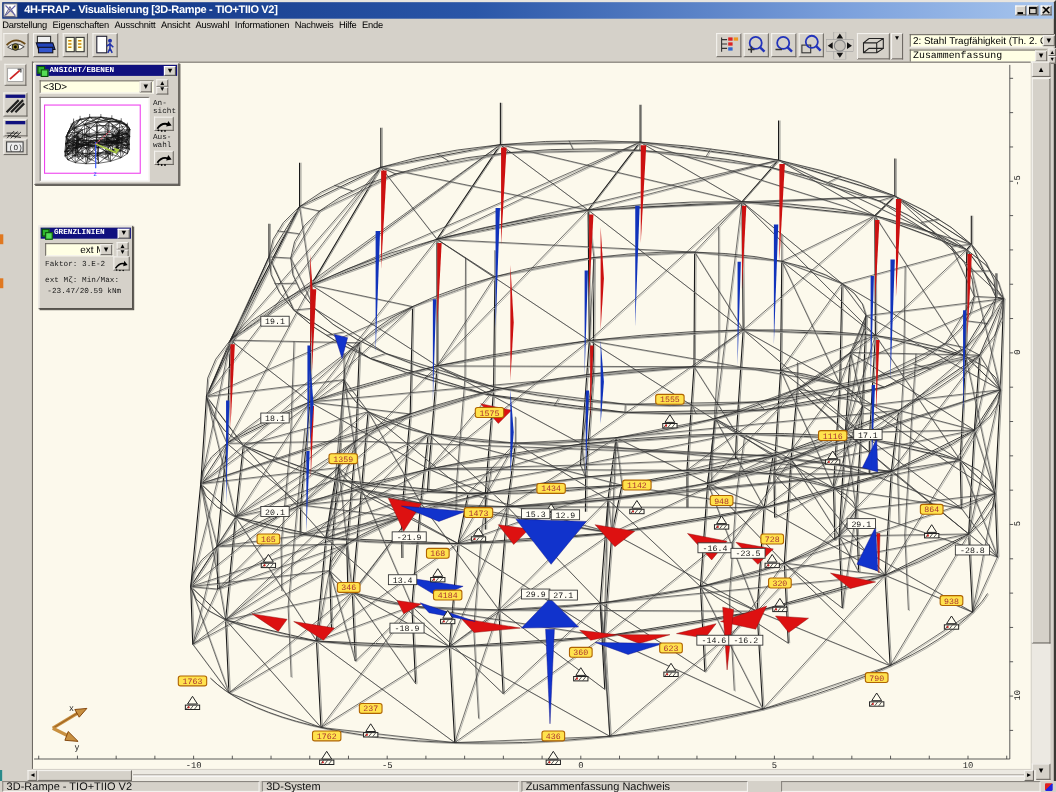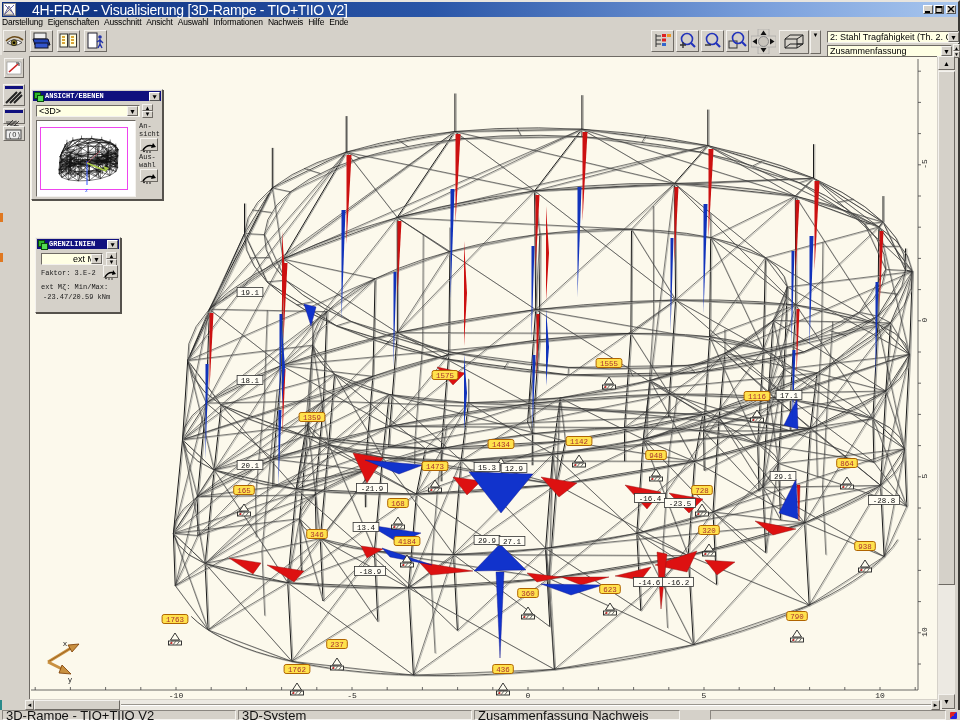--- a/index.html
+++ b/index.html
@@ -1,49 +1,49 @@
 <!DOCTYPE html>
 <html><head><meta charset="utf-8"><style>
 * { margin:0; padding:0; box-sizing:border-box; }
 html,body { width:960px; height:720px; overflow:hidden; }
 body { font-family:"Liberation Sans", sans-serif; background:#d5d1c9; position:relative; }
 .up { border:1px solid; border-color:#f4f2ee #6e6a64 #6e6a64 #f4f2ee; background:#d5d1c9; }
 .dn { border:1px solid; border-color:#6e6a64 #f4f2ee #f4f2ee #6e6a64; }
 .titlebar { position:absolute; left:2px; top:2px; width:956px; height:15px;
   background:linear-gradient(90deg,#0d2f7e 0%,#2a56a8 45%,#7ba0dc 80%,#a8c6ee 100%);
   display:flex; align-items:center; }
-.titlebar .txt { color:#fff; font-weight:normal; font-size:14px; margin-left:16px; letter-spacing:-0.3px; }
+.titlebar .txt { color:#fff; font-weight:bold; font-size:10px; margin-left:6px; letter-spacing:-0.3px; }
 .wbtn { width:10px; height:9px; background:#d5d1c9; border:1px solid; border-color:#fff #555 #555 #fff;
   font-size:8px; line-height:7px; text-align:center; color:#000; }
 .menubar { position:absolute; left:2px; top:17px; width:956px; height:13px; font-size:8.5px; color:#000; letter-spacing:-0.2px; }
 .menubar span { margin-right:0px; padding:0 2.5px; }
 .toolbar { position:absolute; left:2px; top:30px; width:956px; height:25px; }
 .tbtn { position:absolute; top:0px; width:23px; height:22px; background:#d5d1c9;
   border:1px solid; border-color:#f4f2ee #6e6a64 #6e6a64 #f4f2ee; }
 .combo { position:absolute; height:12px; background:#ffffe4; border:1px solid; border-color:#6e6a64 #f4f2ee #f4f2ee #6e6a64;
   font-size:9px; line-height:11px; padding-left:2px; color:#000; white-space:nowrap; overflow:hidden; }
 .dda { position:absolute; width:11px; height:10px; background:#d5d1c9; border:1px solid; border-color:#f4f2ee #6e6a64 #6e6a64 #f4f2ee;
   font-size:7px; text-align:center; line-height:9px; color:#000; }
 .leftbar { position:absolute; left:0px; top:55px; width:28px; height:645px; background:#d5d1c9; }
 .canvas { position:absolute; left:29px; top:56px; width:908px; height:643px; background:#fcf9ec;
   border-top:1px solid #6e6a64; border-left:1px solid #6e6a64; }
 .panel { position:absolute; background:#d5d1c9; border:1px solid; border-color:#f4f2ee #55524c #55524c #f4f2ee;
-  box-shadow:1px 1px 0 #55524c;margin-top:32px; }
+  box-shadow:1px 1px 0 #55524c; }
 .ptitle { height:10px; background:#10107e; color:#fff; font-size:7px; font-weight:bold;
   display:flex; align-items:center; padding:0 1px; margin:1px; font-family:"Liberation Mono",monospace;}
 .pico { width:9px; height:8px; margin-right:2px; position:relative; }
 .pico:before { content:""; position:absolute; left:0; top:0; width:5px; height:5px; background:#2eb82e; border:1px solid #0a4a0a; }
 .pico:after { content:""; position:absolute; left:3px; top:3px; width:5px; height:5px; background:#55dd55; border:1px solid #0a4a0a; }
 .pclose { margin-left:auto; width:11px; height:9px; background:#d5d1c9; border:1px solid; border-color:#fff #555 #555 #fff;
   color:#000; font-size:7px; line-height:8px; text-align:center; }
 .ptxt { font-size:7px; color:#1a1a1a; font-family:"Liberation Mono",monospace; }
 .vscroll { position:absolute; left:938px; top:56px; width:17px; height:654px; background:#ece9e2; }
 .hscroll { position:absolute; left:25px; top:700px; width:917px; height:10px; background:#ece9e2; }
 .sbtn { position:absolute; background:#d5d1c9; border:1px solid; border-color:#f4f2ee #6e6a64 #6e6a64 #f4f2ee; }
-.statusbar { position:absolute; left:0px; top:710px; width:960px; height:10px; background:#d5d1c9; font-size:13px; }
+.statusbar { position:absolute; left:0px; top:710px; width:960px; height:10px; background:#d5d1c9; font-size:10px; }
 .sseg { position:absolute; top:0px; height:10px; border:1px solid; border-color:#8a8680 #f4f2ee #f4f2ee #8a8680;
   background:#d5d1c9; line-height:9px; padding-left:3px; color:#111; }
 </style></head>
 <body>
 
 <div style="position:absolute;inset:0;border:2px solid;border-color:#e8e5df #3a3834 #3a3834 #e8e5df;"></div>
 <div style="position:absolute;left:0;top:560px;width:2px;height:160px;background:#2a8a8a;"></div>
 
 <div class="titlebar">
   <svg width="13" height="13" style="margin-left:1px">
@@ -145,21 +145,21 @@
   <div class="tbtn" style="left:777px;width:30px;height:24px;">
     <svg width="28" height="22">
       <path d="M5 8 L17 8 L17 17 L5 17 Z M10 4 L23 4 L23 13 L17 13 M5 8 L10 4 M17 8 L23 4 M5 17 L10 13 L23 13 M17 17 L23 13" fill="none" stroke="#222" stroke-width="1"></path>
     </svg>
   </div>
   <div class="up" style="position:absolute;left:808px;top:0px;width:11px;height:24px;">
     <div style="font-size:6px;text-align:center;line-height:8px;">▼</div>
   </div>
   <div class="combo" style="left:825px;top:1px;width:132px;">2: Stahl Tragfähigkeit (Th. 2. O</div>
   <div class="dda" style="left:946px;top:2px;">▼</div>
-  <div class="combo" style="left:825px;top:15px;width:125px;">Zusammenfassung</div>
+  <div class="combo" style="left:825px;top:15px;width:125px;font-family:Liberation Mono, monospace;">Zusammenfassung</div>
   <div class="dda" style="left:939px;top:16px;">▼</div>
   <div class="dda" style="left:951px;top:14px;width:7px;height:7px;line-height:6px;font-size:5px;">▲</div>
   <div class="dda" style="left:951px;top:21px;width:7px;height:7px;line-height:5px;font-size:5px;">▼</div>
 
 </div>
 
 <div class="leftbar">
   <div class="up" style="position:absolute;left:4px;top:3px;width:20px;height:20px;">
     <svg width="18" height="18">
         <rect x="2" y="3" width="14" height="12" fill="#fff" stroke="#888" stroke-width="0.6"></rect>

